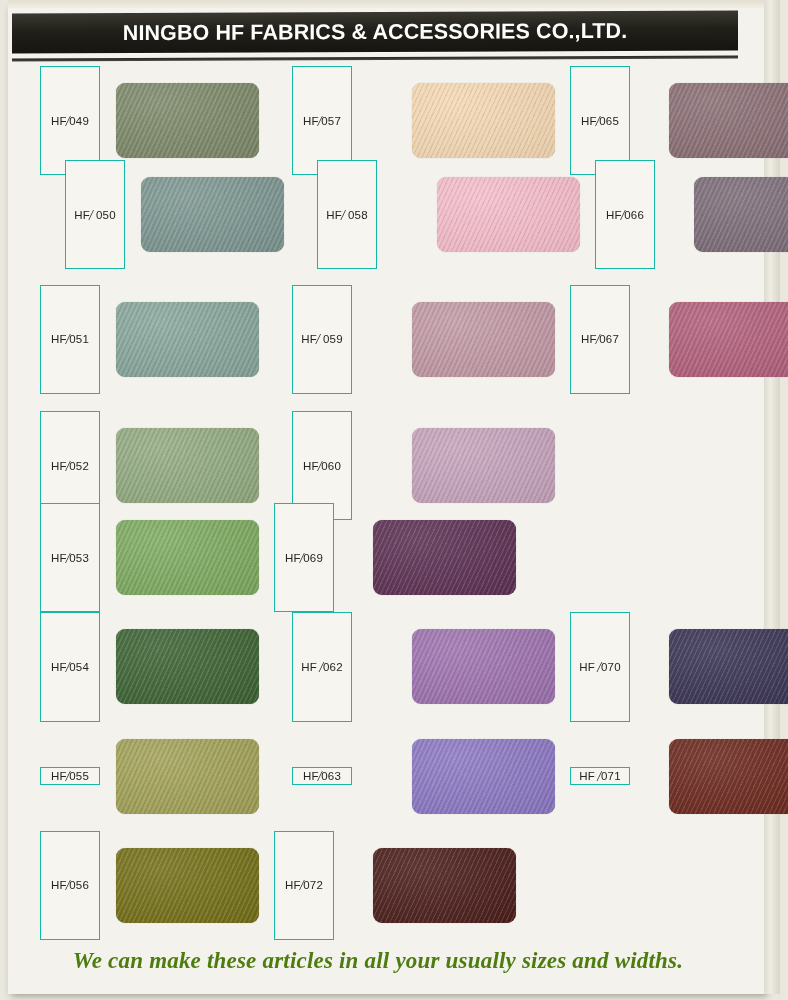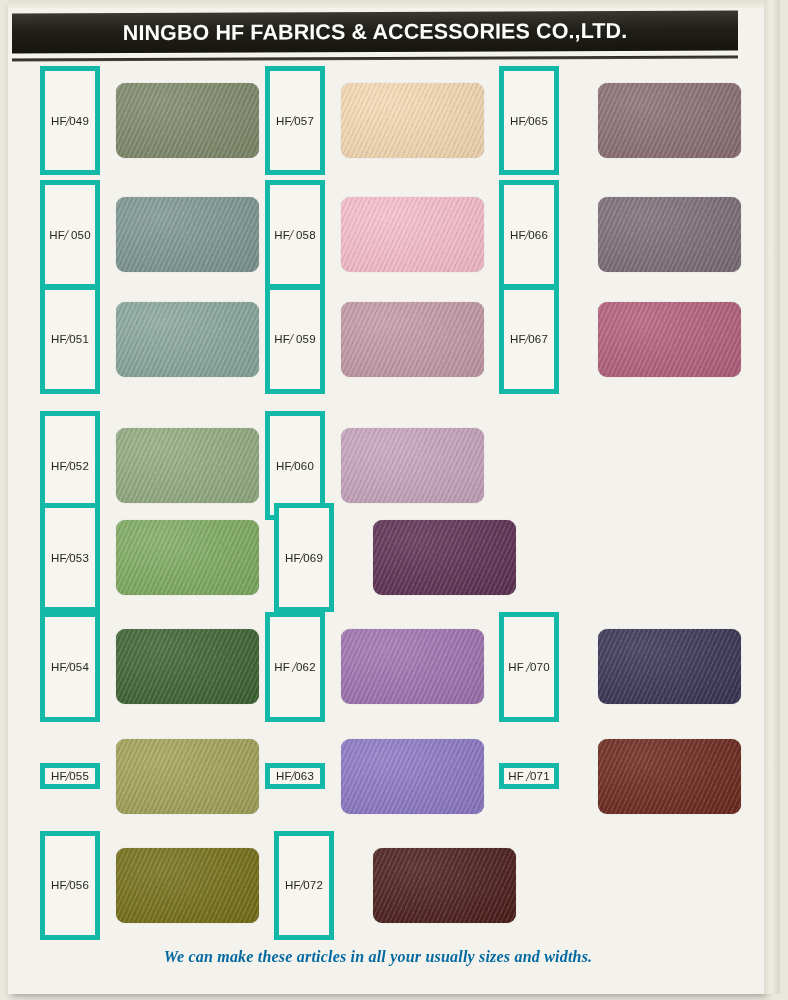--- a/index.html
+++ b/index.html
@@ -97,21 +97,21 @@
 
   .cell {
     position: relative;
     display: flex;
     align-items: center;
   }
 
   .label-box {
     width: 60px;
     height: 100%;
-    border: 5px solid #14b8a6;
+    border: 1px solid #14b8a6;
     background: #f6f5ef;
     display: flex;
     align-items: center;
     justify-content: center;
     flex: none;
   }
   .label-text {
     font-size: 11.5px;
     color: #262521;
     letter-spacing: 0.2px;
@@ -158,37 +158,37 @@
     content: "";
     position: absolute;
     inset: 0;
     background: radial-gradient(ellipse at 30% 25%, rgba(255,255,255,0.10), rgba(0,0,0,0.06) 95%);
     pointer-events: none;
     z-index: 2;
   }
 
   
   .col-0 { margin-left: 40px; }
-  .col-1 { margin-left: 6px; }
+  .col-1 { margin-left: 33px; gap: 44px; }
   .col-2 { margin-left: 15px; gap: 23px; }
 
   
   #footer {
     position: absolute;
     left: 0px;
     top: 948px;
     width: 756px;
     text-align: center;
   }
   #footer-text {
     font-family: "Liberation Serif", serif;
     font-style: italic;
     font-weight: bold;
-    font-size: 16px;
-    color: #0369a1;
+    font-size: 23px;
+    color: #4d7c0f;
     letter-spacing: 0.2px;
     text-align: center;
   }
 </style>
 </head>
 <body>
 
 <div id="card"></div>
 <div id="paper-top-edge"></div>
 <div id="paper-edge"></div>
@@ -212,21 +212,21 @@
         </div>
         <div class="swatch" style="background: rgb(245, 216, 180);"></div>
       </div>
       <div class="cell col-2">
         <div class="label-box">
           <span class="label-text">HF<span class="slash">/</span>065</span>
         </div>
         <div class="swatch" style="background: rgb(139, 112, 118);"></div>
       </div>
     </div>
-    <div class="row" style="top: 114px; height: 109.25px;">
+    <div class="row" style="top: 94px; height: 109.25px; padding-left: 25px;">
       <div class="cell col-0">
         <div class="label-box">
           <span class="label-text">HF<span class="slash">/</span> 050</span>
         </div>
         <div class="swatch" style="background: rgb(126, 151, 146);"></div>
       </div>
       <div class="cell col-1">
         <div class="label-box">
           <span class="label-text">HF<span class="slash">/</span> 058</span>
         </div>

